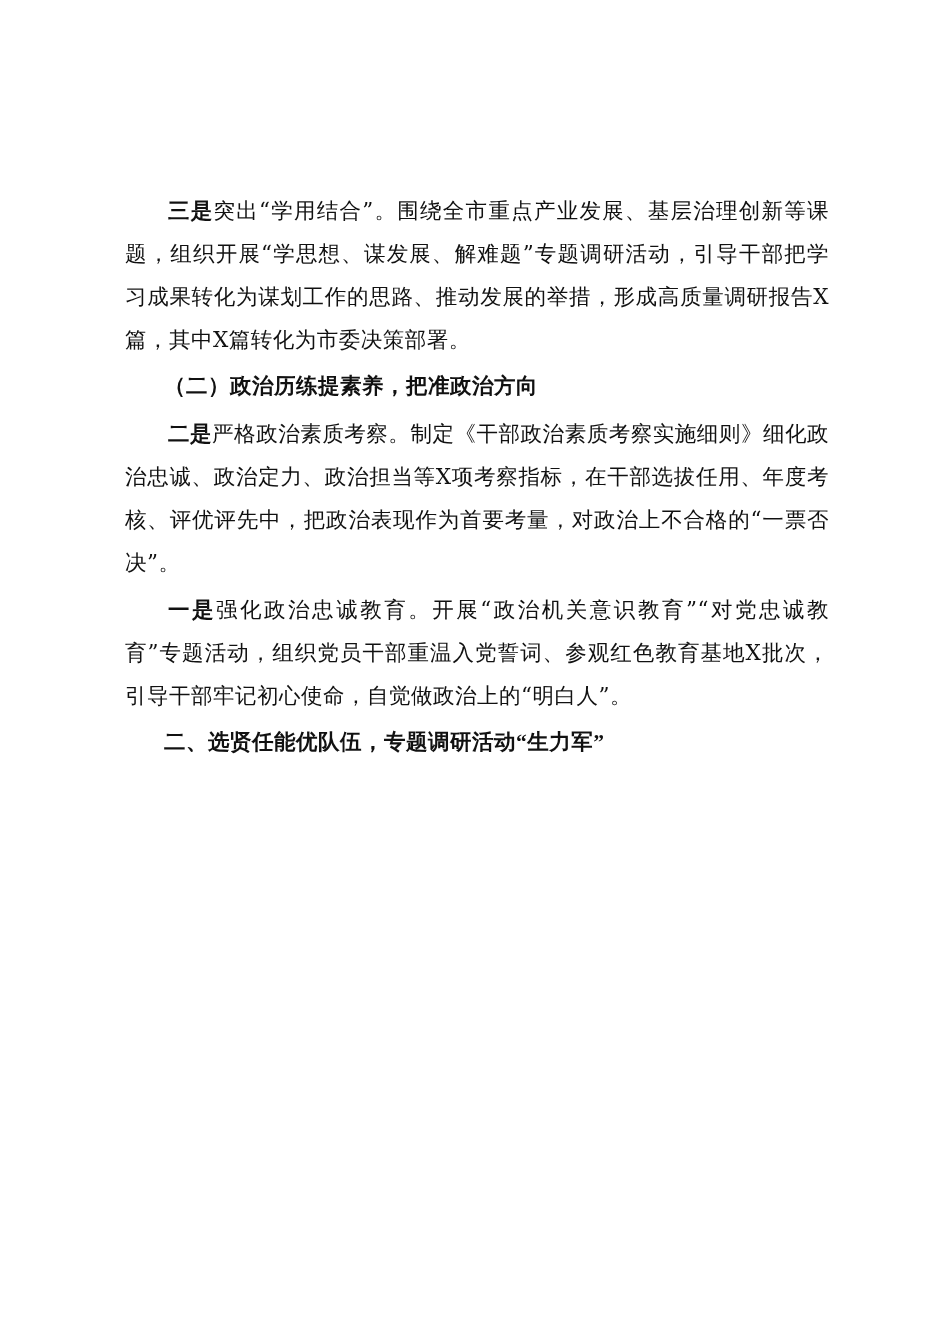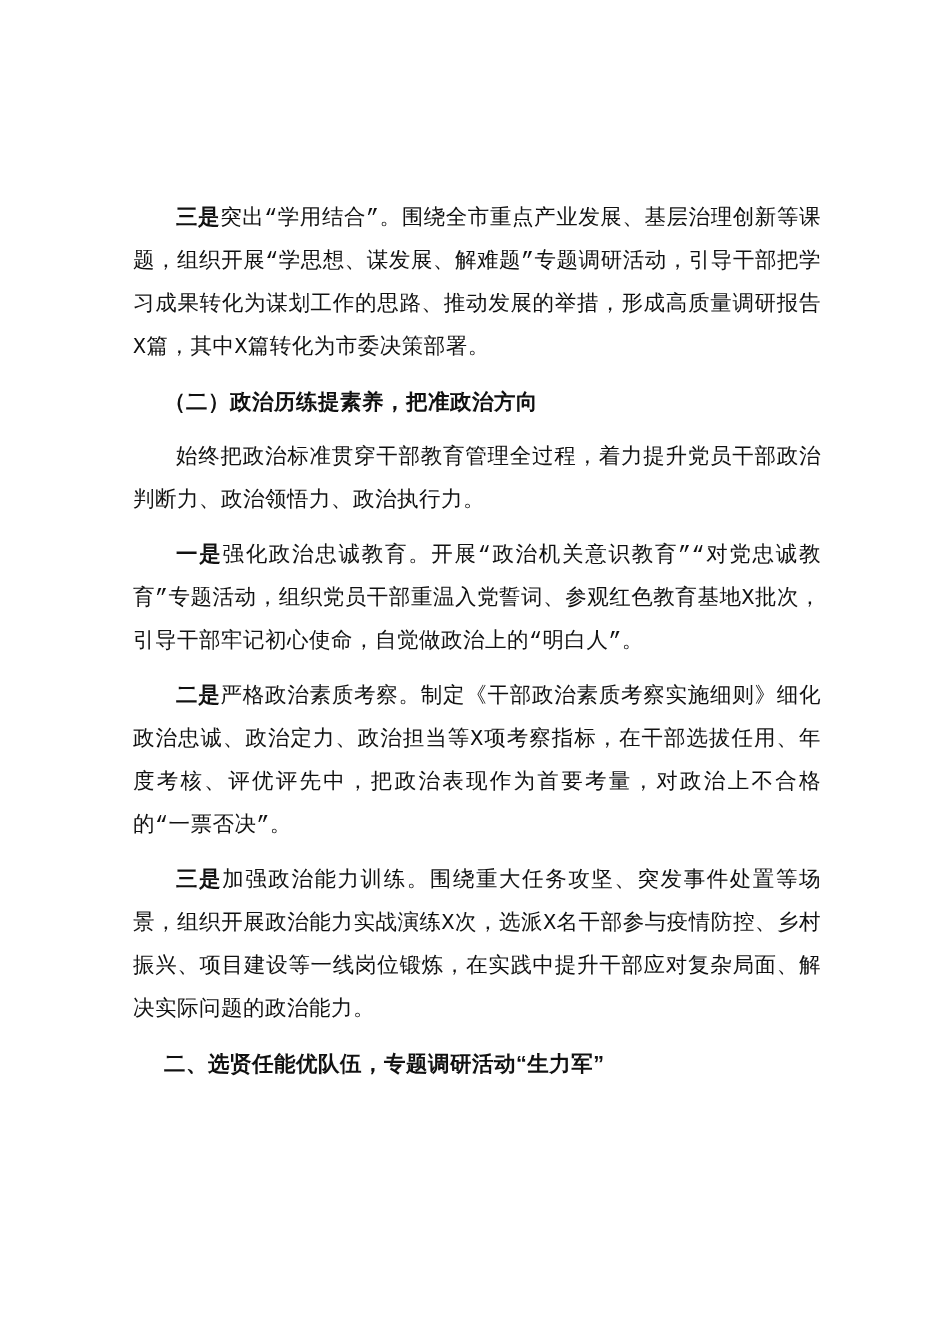--- a/index.html
+++ b/index.html
@@ -7,28 +7,26 @@
   .page {
     position: absolute;
     left: 121px;
     top: 185px;
     width: 712px;
     font-family: "DejaVu Serif", "Liberation Serif", serif;
     color: #111111;
     font-size: 21.5px;
     line-height: 43px;
   }
-  .para { margin: 12px; text-align: justify; text-indent: 43px; letter-spacing: 0.5px; font-family: Liberation Mono, monospace; }
-  .heading { margin: 0; text-indent: 43px; font-weight: bold; font-family: Liberation Sans, sans-serif; letter-spacing: 0.5px; }
+  .para { margin: 4px; text-align: justify; text-indent: 43px; letter-spacing: 0.5px; }
+  .heading { margin: 0; text-indent: 43px; font-weight: bold; font-family: Liberation Serif, serif; letter-spacing: 0.5px; }
   .lead { font-weight: bold; }
 </style>
 </head>
 <body>
 
 <div class="page">
   <p class="para"><span class="lead">三是</span><span>突出“学用结合”。围绕全市重点产业发展、基层治理创新等课题，组织开展“学思想、谋发展、解难题”专题调研活动，引导干部把学习成果转化为谋划工作的思路、推动发展的举措，形成高质量调研报告X篇，其中X篇转化为市委决策部署。</span></p>
   <p class="heading">（二）政治历练提素养，把准政治方向</p>
-  <p class="para"><span>始终把政治标准贯穿干部教育管理全过程，着力提升党员干部政治判断力、政治领悟力、政治执行力。</span></p>
+  <p class="para"><span class="lead">二是</span><span>严格政治素质考察。制定《干部政治素质考察实施细则》细化政治忠诚、政治定力、政治担当等X项考察指标，在干部选拔任用、年度考核、评优评先中，把政治表现作为首要考量，对政治上不合格的“一票否决”。</span></p>
   <p class="para"><span class="lead">一是</span><span>强化政治忠诚教育。开展“政治机关意识教育”“对党忠诚教育”专题活动，组织党员干部重温入党誓词、参观红色教育基地X批次，引导干部牢记初心使命，自觉做政治上的“明白人”。</span></p>
-  <p class="para"><span class="lead">二是</span><span>严格政治素质考察。制定《干部政治素质考察实施细则》细化政治忠诚、政治定力、政治担当等X项考察指标，在干部选拔任用、年度考核、评优评先中，把政治表现作为首要考量，对政治上不合格的“一票否决”。</span></p>
-  <p class="para"><span class="lead">三是</span><span>加强政治能力训练。围绕重大任务攻坚、突发事件处置等场景，组织开展政治能力实战演练X次，选派X名干部参与疫情防控、乡村振兴、项目建设等一线岗位锻炼，在实践中提升干部应对复杂局面、解决实际问题的政治能力。</span></p>
   <p class="heading">二、选贤任能优队伍，专题调研活动“生力军”</p>
 </div>
 
 </body></html>

